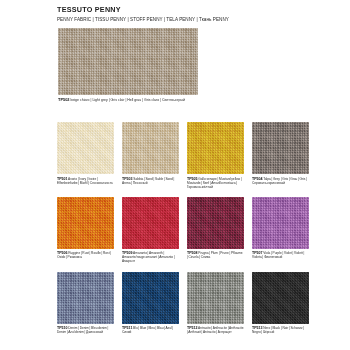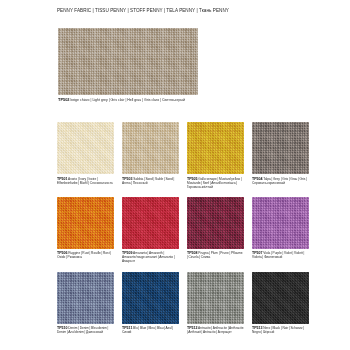--- a/index.html
+++ b/index.html
@@ -103,20 +103,21 @@
     font-size: 3.6px;
     color: #111;
   }
 </style>
 </head>
 <body>
 
 <div class="page">
 
   <div class="header">
+    <div class="title">TESSUTO PENNY</div>
     <div class="subtitle">PENNY FABRIC | TISSU PENNY | STOFF PENNY | TELA PENNY | Ткань PENNY</div>
   </div>
 
   <div class="hero-wrap">
     <div class="hero" id="hero-chip" style="background-color: rgb(171, 156, 136);">
       <div class="weave"></div>
       <div class="weave2"></div>
     </div>
     <div class="hero-caption">
       <span class="code">TP502</span>

